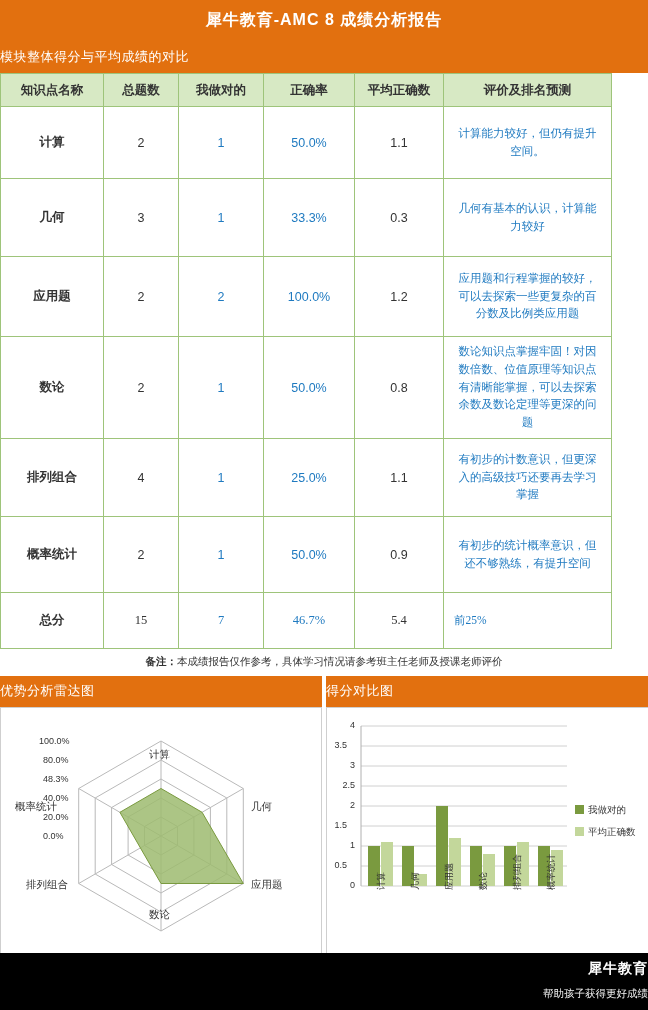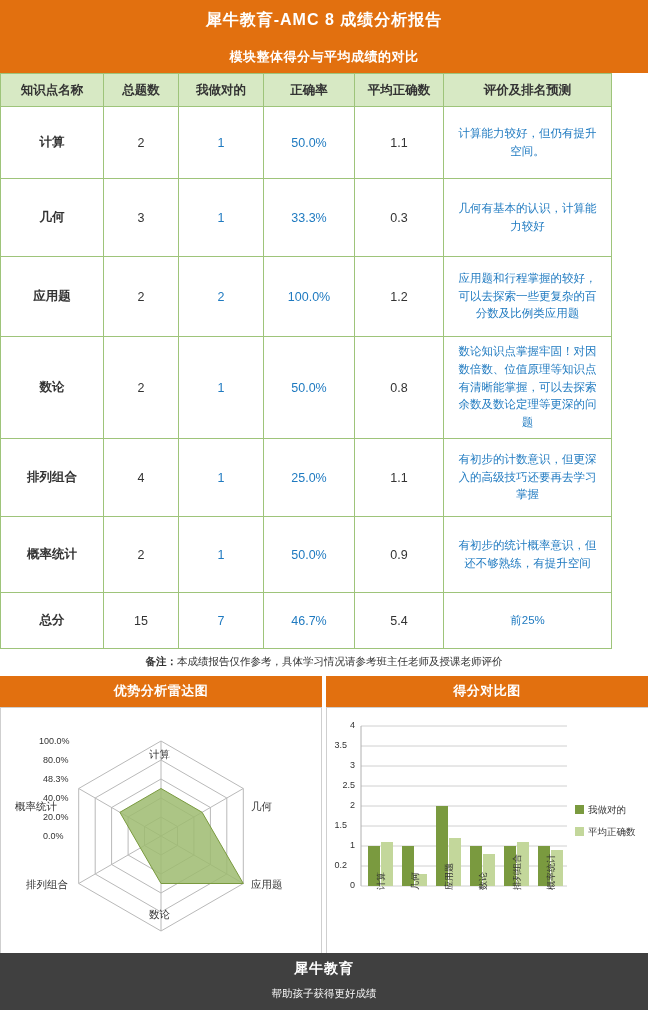--- a/index.html
+++ b/index.html
@@ -32,22 +32,22 @@
     font-size:13px;
     font-weight:bold;
     color:#333;
   }
   .info-table td.val{font-weight:normal;}
 
   
   .band{
     background:#e2700f;
     color:#fff;
-    text-align:center;
-    font-weight:bold;
+    text-align:left;
+    font-weight:normal;
     font-size:13px;
     padding:6px 0 7px 0;
     letter-spacing:.5px;
   }
 
   
   .main-table{width:612px;}
   .main-table th{
     background:#d7e9c4;
     border:1px solid #9ec47a;
@@ -70,21 +70,21 @@
     font-size:11.5px;
     line-height:1.55;
     padding:6px 10px;
   }
   .r-calc{height:72px;}
   .r-geo{height:78px;}
   .r-app{height:80px;}
   .r-num{height:82px;}
   .r-perm{height:78px;}
   .r-prob{height:76px;}
-  .r-total{height:56px;}
+  .r-total{height:56px;font-family:Liberation Serif, serif;}
 
   .note{
     text-align:center;
     font-size:10.5px;
     color:#333;
     padding:6px 0 7px 0;
   }
   .note b{font-weight:bold;}
 
   
@@ -141,23 +141,23 @@
   }
   .legend-swatch{
     display:inline-block;
     width:9px;height:9px;
     vertical-align:-1px;
     margin-right:4px;
   }
 
   
   .footer{
-    background:#404040;
+    background:#000000;
     color:#fff;
-    text-align:center;
+    text-align:right;
     padding:7px 0 9px 0;
     position:absolute;
     bottom:0;left:0;right:0;
   }
   .footer .f1{font-size:14px;font-weight:bold;letter-spacing:1px;}
   .footer .f2{font-size:10.5px;margin-top:9px;opacity:.95;}
 </style>
 </head>
 <body>
 
@@ -225,21 +225,21 @@
       <td class="blue">50.0%</td>
       <td>0.9</td>
       <td class="comment">有初步的统计概率意识，但还不够熟练，有提升空间</td>
     </tr>
     <tr class="r-total">
       <td class="name">总分</td>
       <td>15</td>
       <td class="blue">7</td>
       <td class="blue">46.7%</td>
       <td>5.4</td>
-      <td class="comment" style="text-align:center">前25%</td>
+      <td class="comment" style="text-align:left">前25%</td>
     </tr>
   </tbody>
     </table>
 
   <div class="note">
     <b>备注：</b><span>本成绩报告仅作参考，具体学习情况请参考班主任老师及授课老师评价</span>
   </div>
 
   <div class="chart-bands">
     <div class="band">优势分析雷达图</div>
@@ -315,21 +315,21 @@
           <rect x="54" y="134" width="12" height="44" fill="#c3d79b"></rect>
           <rect x="88" y="166" width="12" height="12" fill="#c3d79b"></rect>
           <rect x="122" y="130" width="12" height="48" fill="#c3d79b"></rect>
           <rect x="156" y="146" width="12" height="32" fill="#c3d79b"></rect>
           <rect x="190" y="134" width="12" height="44" fill="#c3d79b"></rect>
           <rect x="224" y="142" width="12" height="36" fill="#c3d79b"></rect>
         </g>
       </svg>
 
       <div class="bar-ytick" style="left:12px;top:172px">0</div>
-      <div class="bar-ytick" style="left:4px;top:152px">0.2</div>
+      <div class="bar-ytick" style="left:4px;top:152px">0.5</div>
       <div class="bar-ytick" style="left:12px;top:132px">1</div>
       <div class="bar-ytick" style="left:4px;top:112px">1.5</div>
       <div class="bar-ytick" style="left:12px;top:92px">2</div>
       <div class="bar-ytick" style="left:12px;top:72px">2.5</div>
       <div class="bar-ytick" style="left:12px;top:52px">3</div>
       <div class="bar-ytick" style="left:4px;top:32px">3.5</div>
       <div class="bar-ytick" style="left:12px;top:12px">4</div>
 
       <div class="bar-xlabel" style="left:48px;top:182px">计算</div>
       <div class="bar-xlabel" style="left:82px;top:182px">几何</div>

